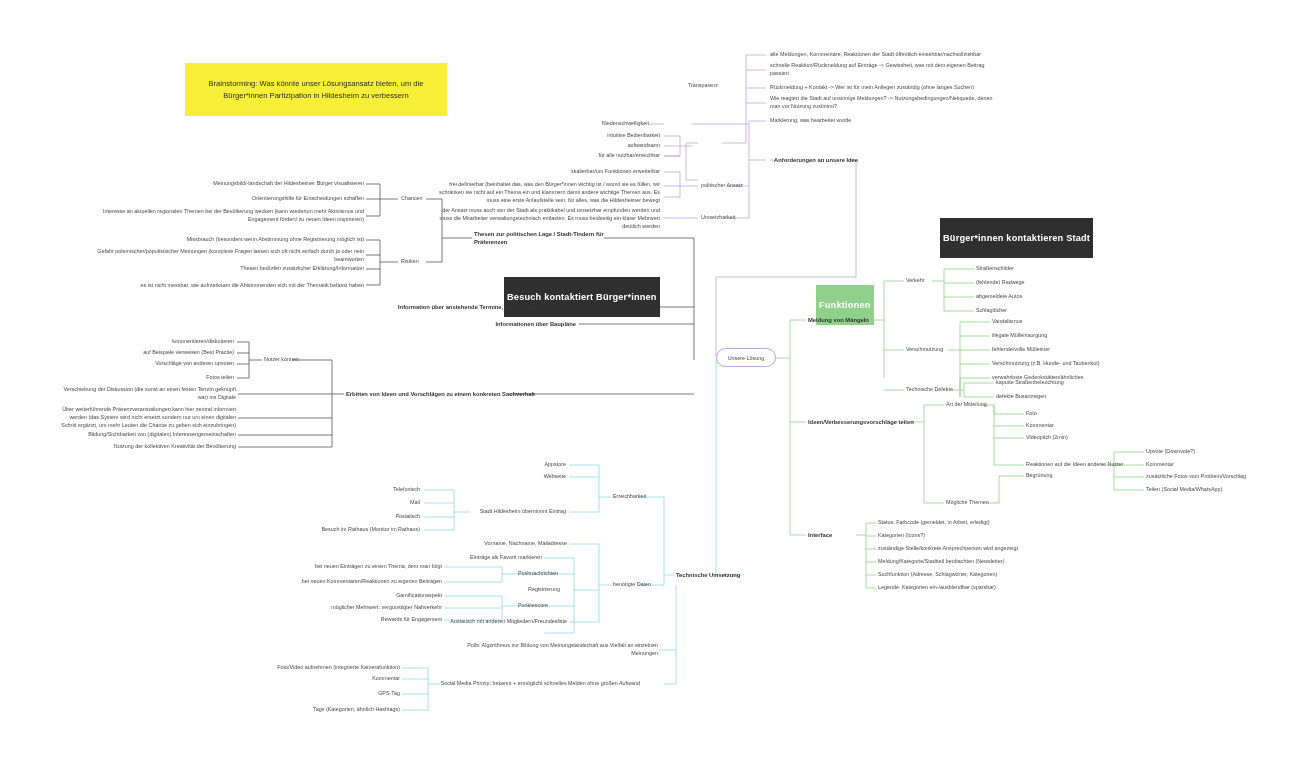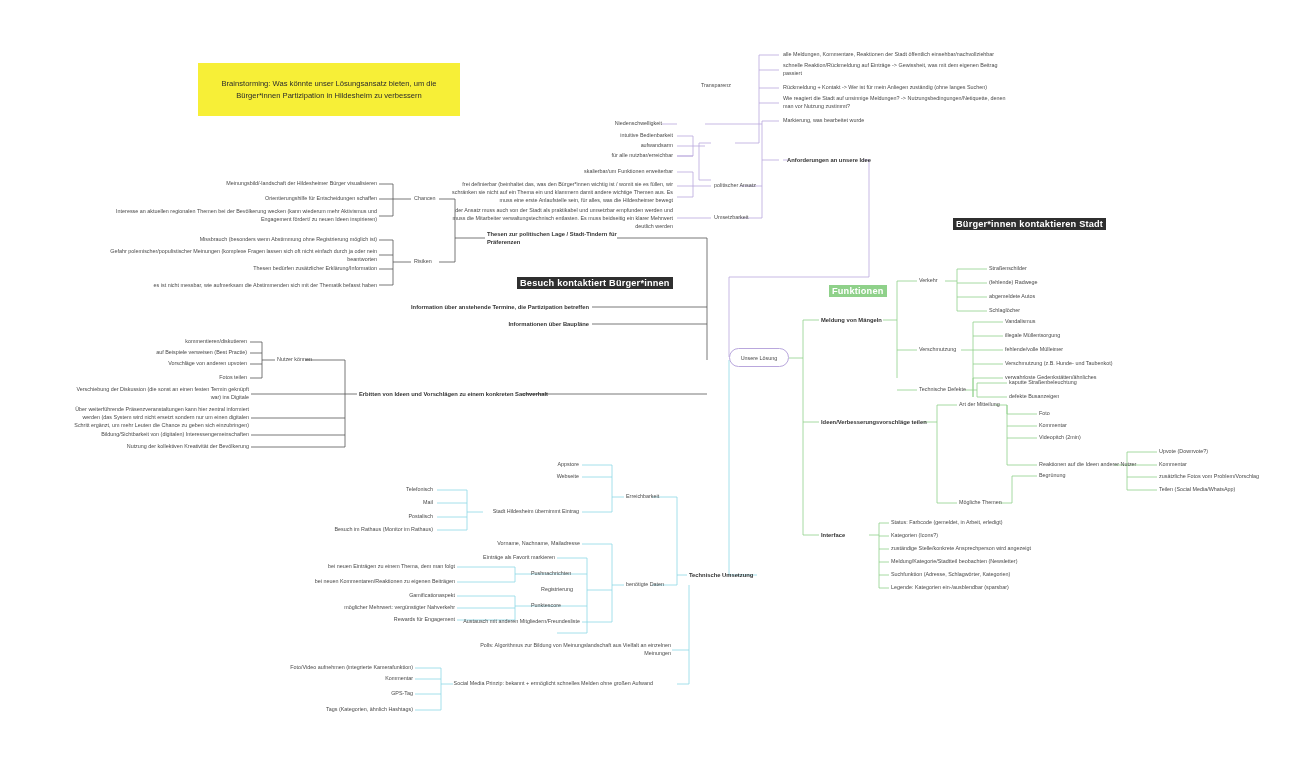--- a/index.html
+++ b/index.html
@@ -2,40 +2,40 @@
 <html><head>
 <meta charset="utf-8">
 <title>Mindmap</title>
 <style>
   html,body{margin:0;padding:0;background:#ffffff;}
   body{
     width:1312px;height:761px;position:relative;overflow:hidden;
     font-family:"Liberation Sans","DejaVu Sans",sans-serif;
     color:#3a3a3a;
   }
-  #canvas{position:absolute;left:17px;top:0;width:1128px;height:761px;}
+  #canvas{position:absolute;left:4px;top:0;width:1128px;height:761px;}
   #svg{position:absolute;left:0;top:0;width:1312px;height:761px;pointer-events:none;}
 
   .node{position:absolute;font-size:5.4px;line-height:1.45;color:#4a4a4a;white-space:pre-line;}
   .node.r{text-align:right;transform:translateY(-50%);}
   .node.l{text-align:left;transform:translateY(-50%);}
 
   .bold{font-weight:bold;color:#333;}
   .b6{font-size:5.8px;}
 
   
   #title{
     position:absolute;left:181px;top:63px;width:262px;height:53px;
     background:#f7ef37;color:#2b2b2b;font-size:7.6px;line-height:1.5;
     display:flex;align-items:center;justify-content:center;text-align:center;
     padding:2px 6px;box-sizing:border-box;
   }
 
   
-  .hl{position:absolute;font-weight:bold;letter-spacing:.2px;padding:1px 3px;}
+  .hl{position:absolute;font-weight:bold;letter-spacing:.2px;padding:15px 3px;}
   #hdr-stadt{left:500px;top:277px;background:#2f2f2f;color:#ffffff;font-size:9.2px;}
   #hdr-buerger{left:936px;top:218px;background:#2f2f2f;color:#ffffff;font-size:9.2px;}
   #hdr-funktionen{left:812px;top:285px;background:#8fd18a;color:#ffffff;font-size:9.2px;text-align:center;}
 
   
   #core{
     position:absolute;left:712px;top:348px;width:60px;height:19px;
     border:1px solid #b9a7dd;border-radius:10px;background:#fff;
     display:flex;align-items:center;justify-content:center;
     font-size:5.4px;color:#4a4a4a;box-sizing:border-box;

